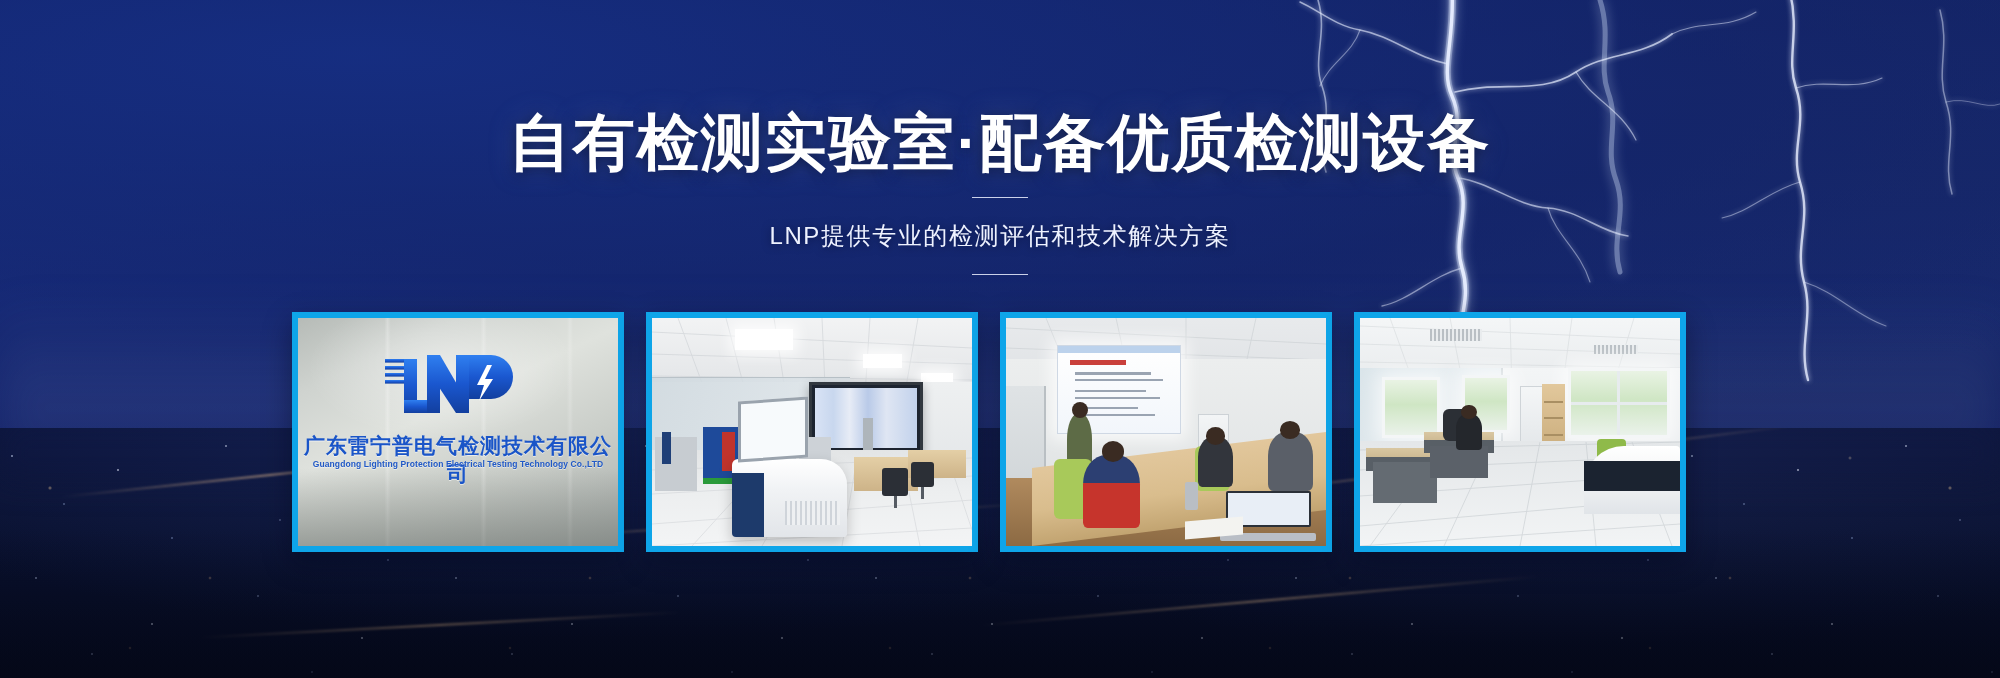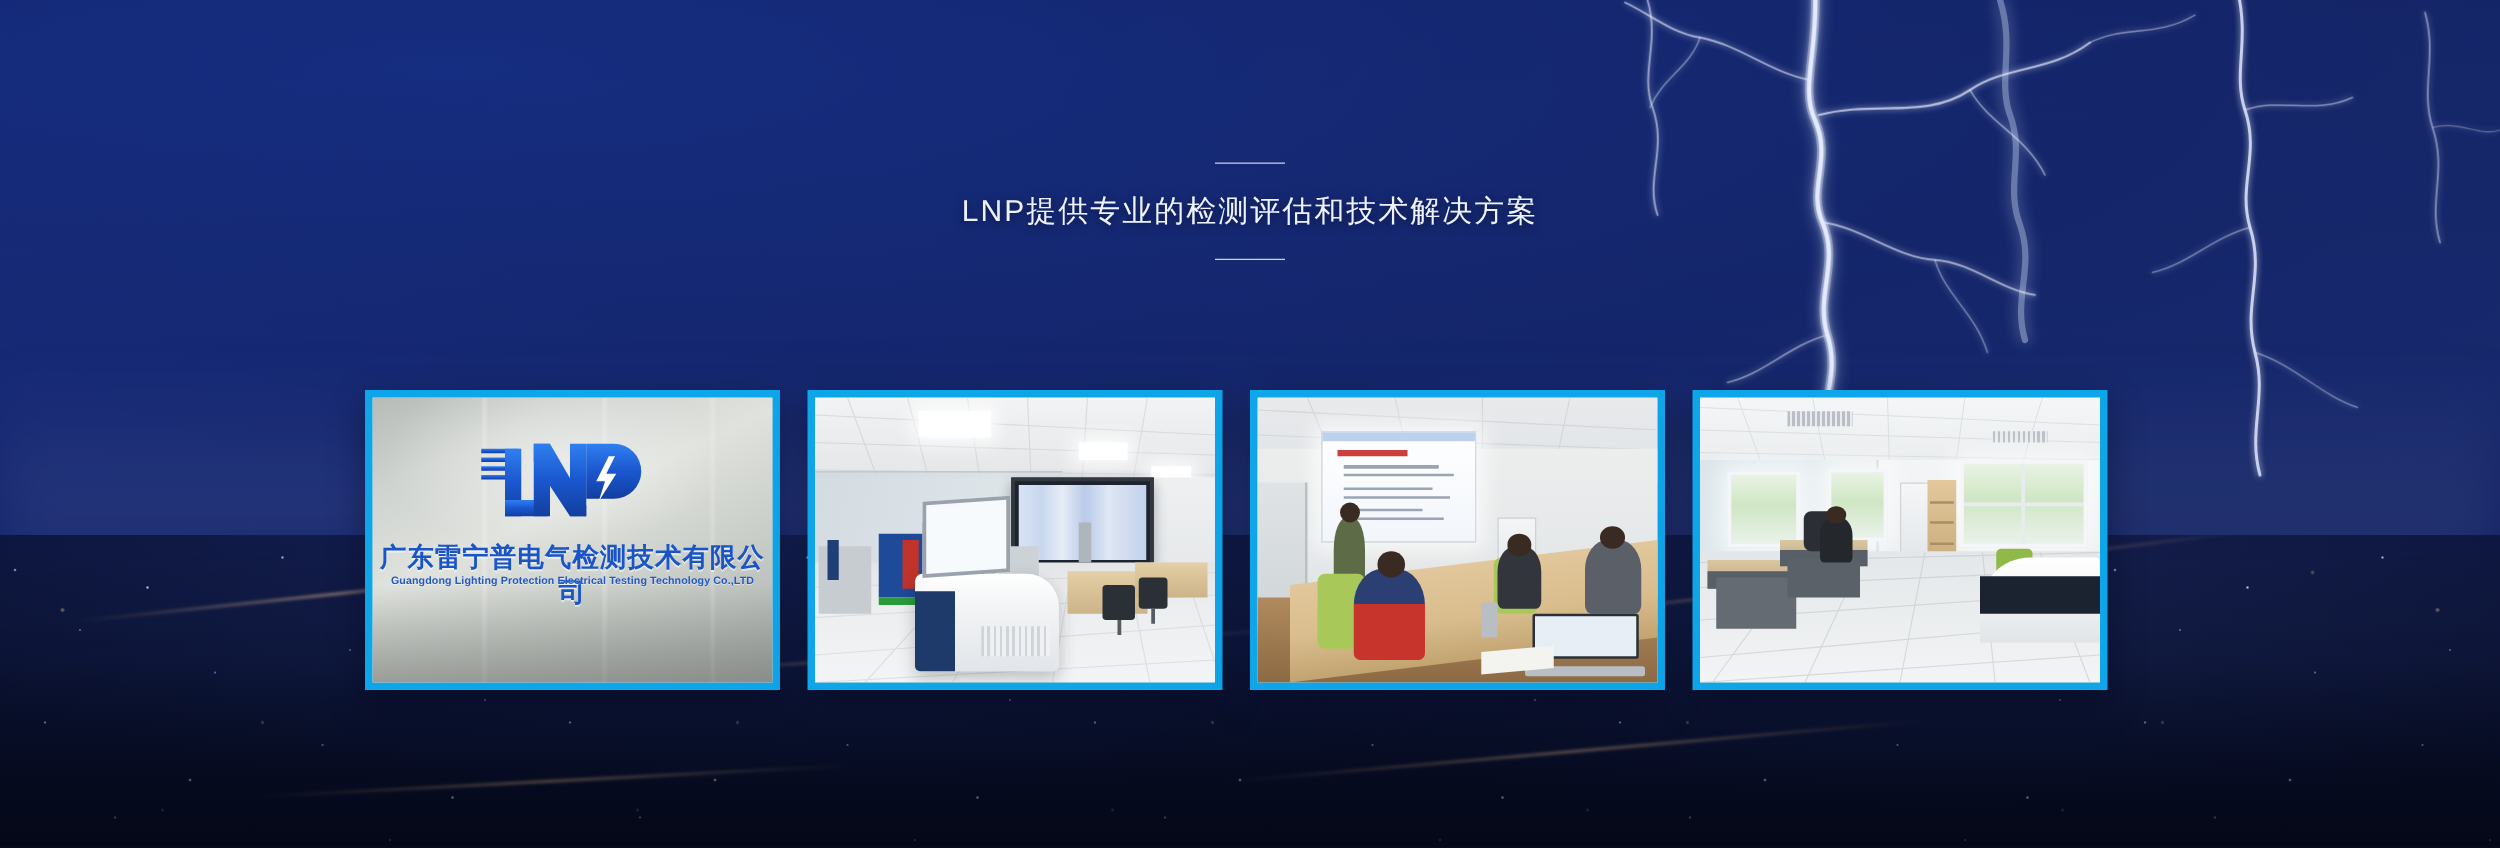--- a/index.html
+++ b/index.html
@@ -225,20 +225,21 @@
 
         <path d="M1318,0 C1328,34 1312,58 1322,86 C1334,120 1316,142 1326,172" stroke-width="1.6" opacity=".55"></path>
 
         <path d="M1940,10 C1950,46 1936,70 1946,102 C1958,138 1942,160 1952,194" stroke-width="1.5" opacity=".45"></path>
         <path d="M1946,102 C1968,96 1984,110 2000,104" stroke-width="1" opacity=".35"></path>
       </g>
     </svg>
   </div>
 
   <div class="headline">
+    <div class="title">自有检测实验室·配备优质检测设备</div>
     <div class="sub-row">
       <span class="dash"></span>
       <span class="subtitle">LNP提供专业的检测评估和技术解决方案</span>
       <span class="dash"></span>
     </div>
   </div>
 
   <div class="cards">
 
     <div class="card">

